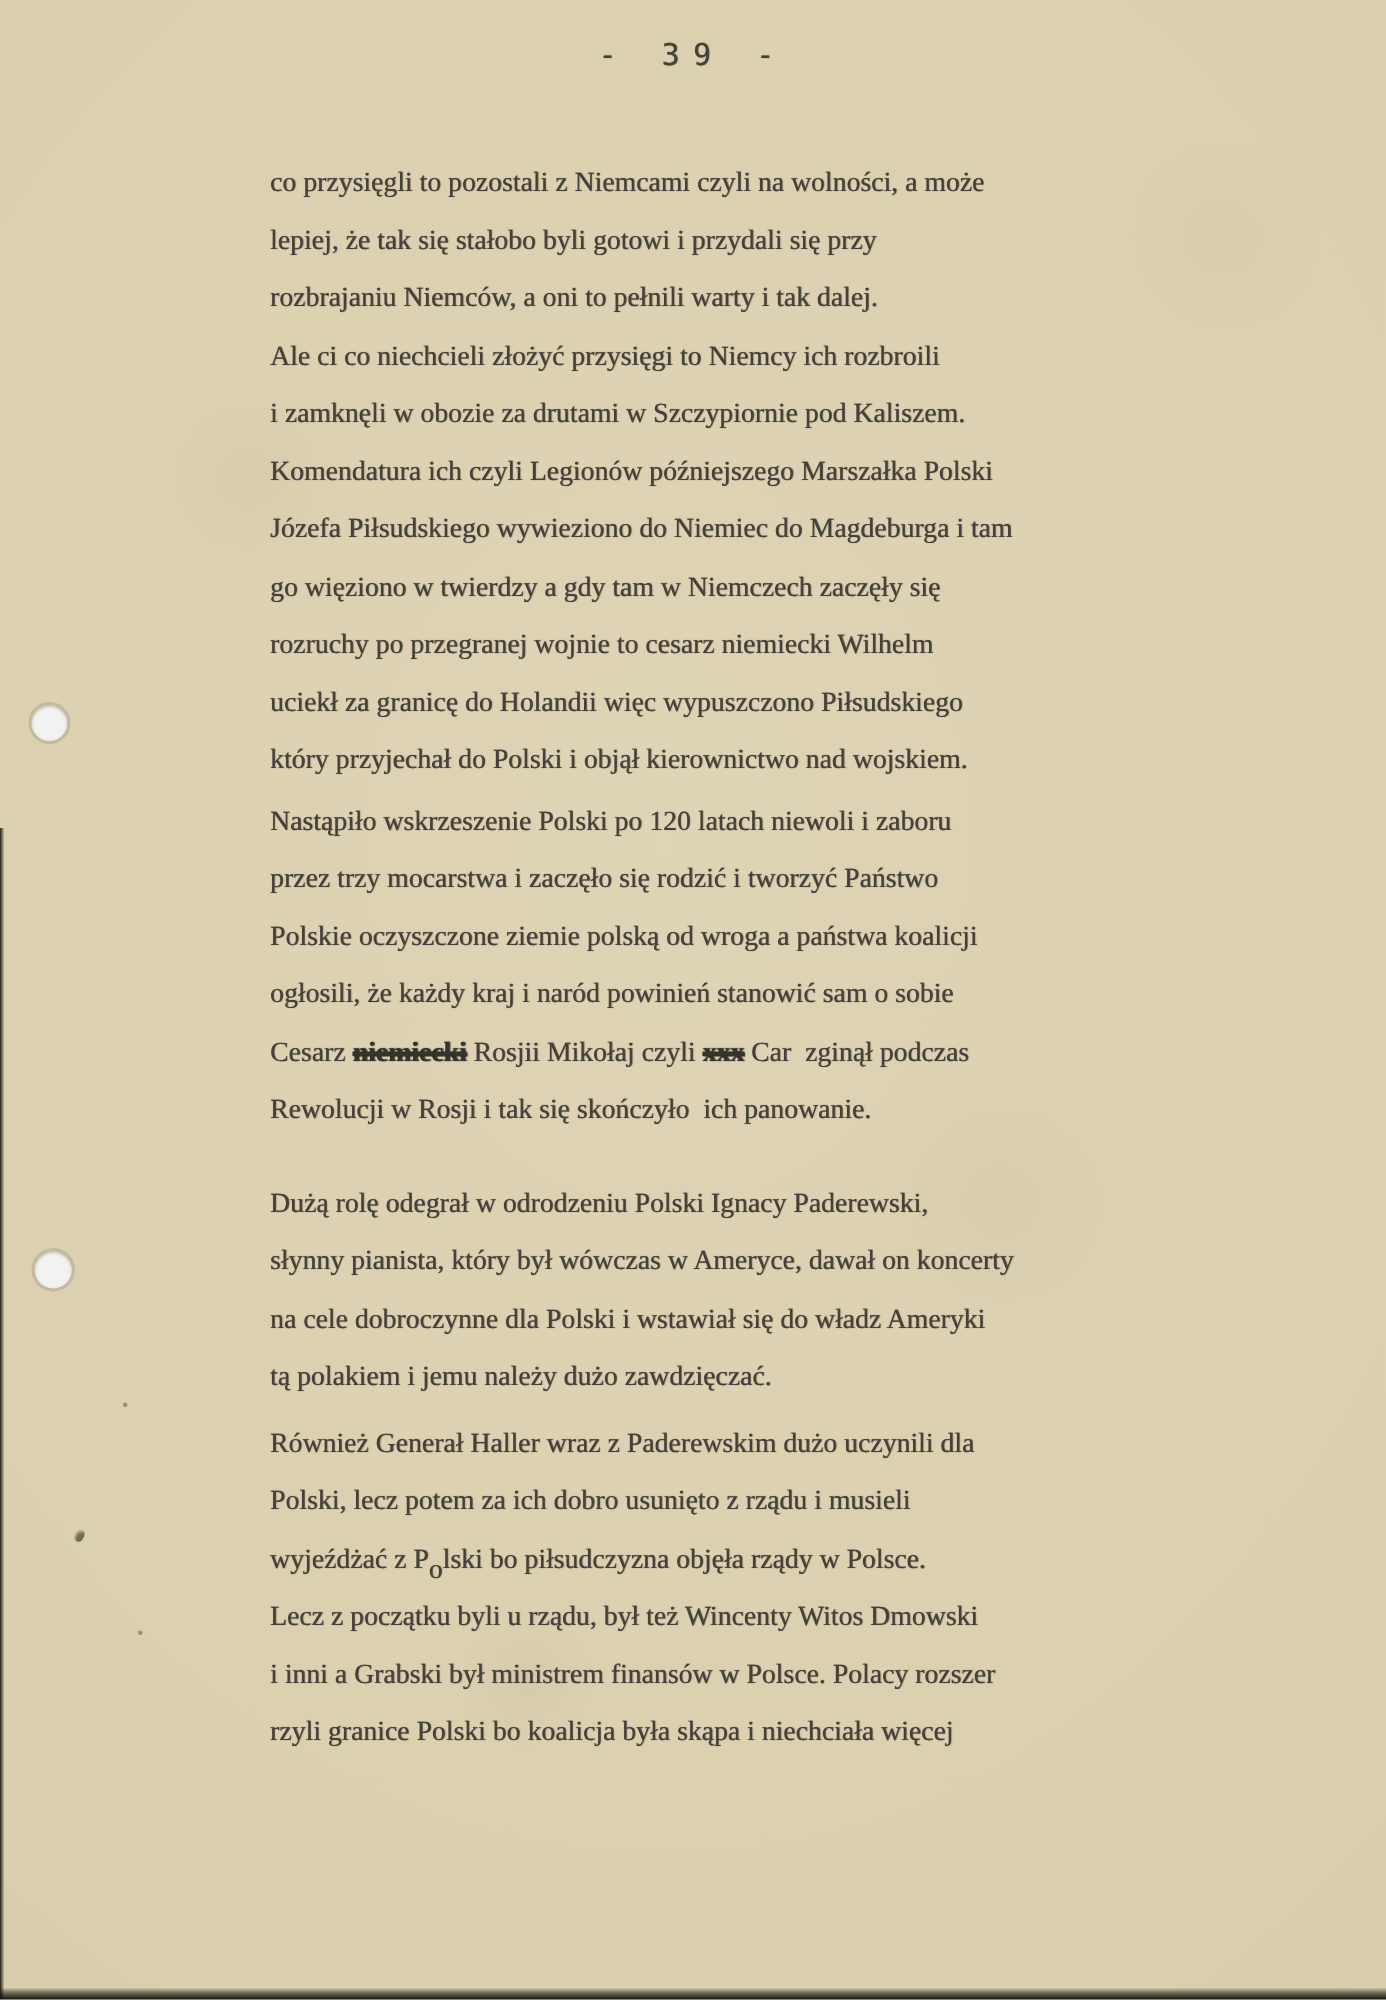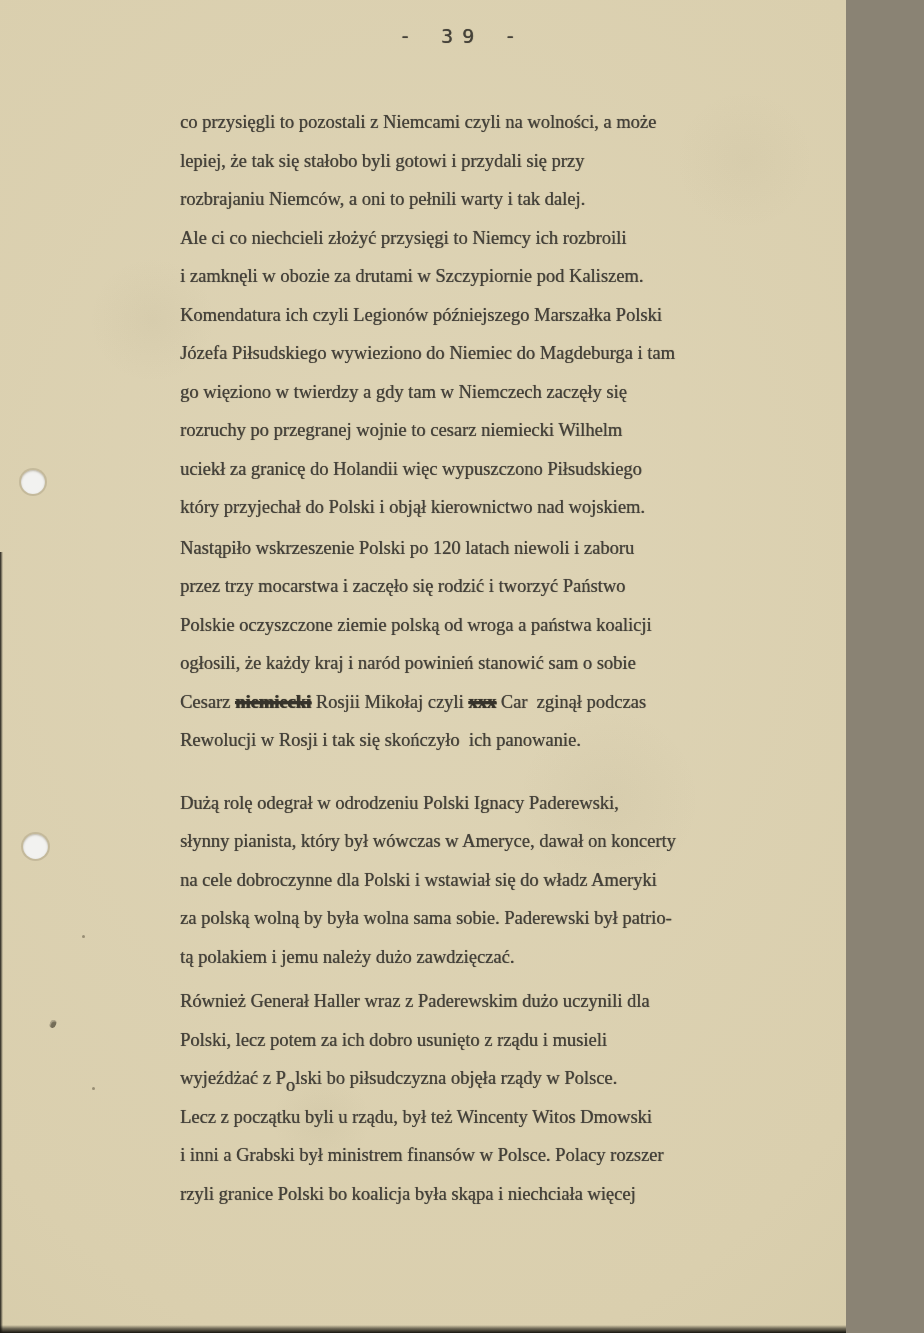--- a/index.html
+++ b/index.html
@@ -2,21 +2,21 @@
 <html><head>
 <meta charset="utf-8">
 <style>
   html,body{margin:0;padding:0;}
   body{
     width:924px;height:1333px;overflow:hidden;
     background:#8a8374;
     font-family:"DejaVu Sans Mono","Liberation Mono",monospace;
   }
   .sheet{
-    position:relative;width:846px;height:1333px;overflow:hidden;
+    position:relative;width:924px;height:1333px;overflow:hidden;
     background:
       radial-gradient(ellipse 130% 110% at 48% 42%, #ded4b6 0%, #dacfae 55%, #d2c8a5 85%, #cbc19d 100%);
     color:#3f3c33;
   }
   
   .sheet::before{
     content:"";position:absolute;inset:0;pointer-events:none;
     background:
       radial-gradient(circle 90px at 18% 24%, rgba(120,110,80,0.05), transparent 70%),
       radial-gradient(circle 130px at 72% 60%, rgba(120,110,80,0.05), transparent 70%),
@@ -110,21 +110,20 @@
       <div class="line">Polskie oczyszczone ziemie polską od wroga a państwa koalicji</div>
       <div class="line">ogłosili, że każdy kraj i naród powinień stanowić sam o sobie</div>
       <div class="line"><span>Cesarz </span><span class="struck">niemiecki</span><span> Rosjii Mikołaj czyli </span><span class="struck">xxx</span><span> Car  zginął podczas</span></div>
       <div class="line">Rewolucji w Rosji i tak się skończyło  ich panowanie.</div>
     </div>
 
     <div class="para p3">
       <div class="line">Dużą rolę odegrał w odrodzeniu Polski Ignacy Paderewski,</div>
       <div class="line">słynny pianista, który był wówczas w Ameryce, dawał on koncerty</div>
       <div class="line">na cele dobroczynne dla Polski i wstawiał się do władz Ameryki</div>
-      <div class="line">za polską wolną by była wolna sama sobie. Paderewski był patrio-</div>
       <div class="line">tą polakiem i jemu należy dużo zawdzięczać.</div>
     </div>
 
     <div class="para p4">
       <div class="line">Również Generał Haller wraz z Paderewskim dużo uczynili dla</div>
       <div class="line">Polski, lecz potem za ich dobro usunięto z rządu i musieli</div>
       <div class="line"><span>wyjeźdżać z P</span><span class="sub-o">o</span><span>lski bo piłsudczyzna objęła rządy w Polsce.</span></div>
       <div class="line">Lecz z początku byli u rządu, był też Wincenty Witos Dmowski</div>
       <div class="line">i inni a Grabski był ministrem finansów w Polsce. Polacy rozszer</div>
       <div class="line">rzyli granice Polski bo koalicja była skąpa i niechciała więcej</div>

